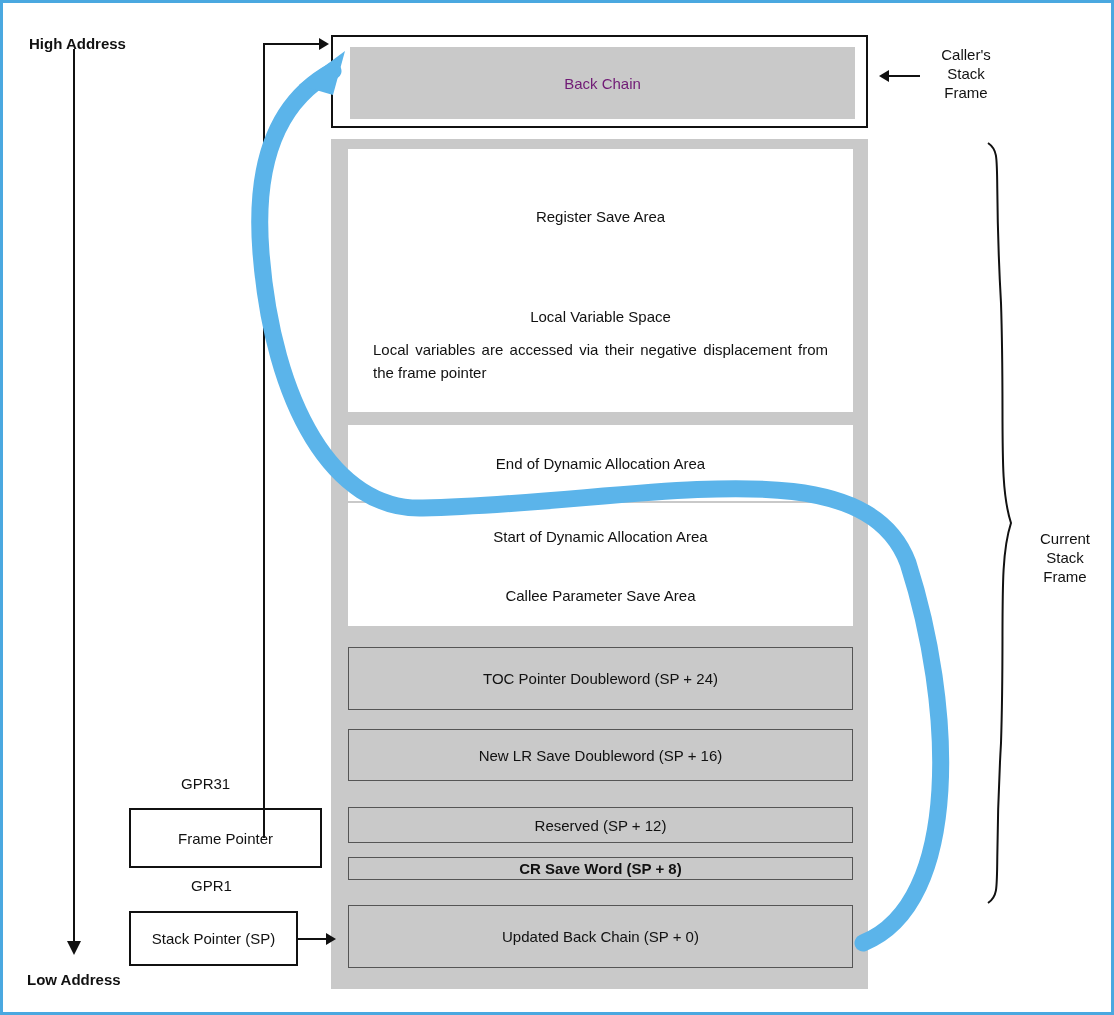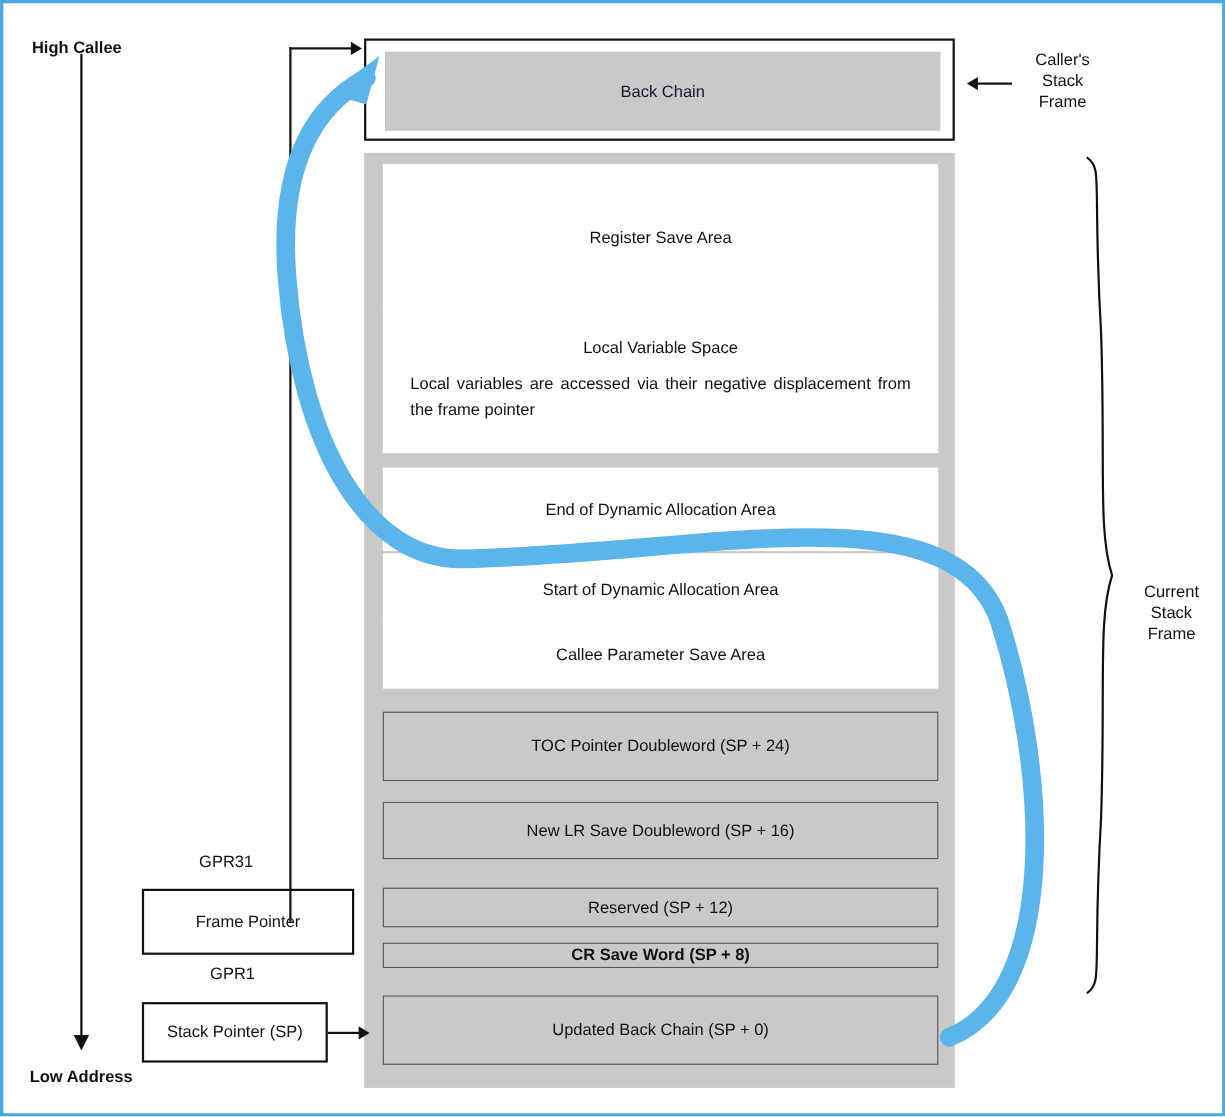--- a/index.html
+++ b/index.html
@@ -102,21 +102,21 @@
     position: absolute;
     left: 17px;
     top: 10px;
     width: 505px;
     height: 72px;
     background: #c9c9c9;
     display: flex;
     align-items: center;
     justify-content: center;
     font-size: 15px;
-    color: #0f172a;
+    color: #701a75;
   }
 
   
   .gpr-box {
     position: absolute;
     border: 2px solid #111111;
     background: #ffffff;
     box-sizing: border-box;
     display: flex;
     align-items: center;
@@ -155,21 +155,21 @@
     pointer-events: none;
   }
 </style>
 </head>
 <body>
 
 <div id="page">
 
   <div id="addr-axis"></div>
   <div id="addr-arrow"></div>
-  <div class="label bold" style="left:26px; top:32px;">High Callee</div>
+  <div class="label bold" style="left:26px; top:32px;">High Address</div>
   <div class="label bold" style="left:24px; top:968px;">Low Address</div>
 
   <div id="caller-frame">
     <div id="back-chain">Back Chain</div>
   </div>
 
   <div id="current-frame">
     <div class="slot white" style="top:10px; height:134px;">
       <div>Register Save Area</div>
     </div>

